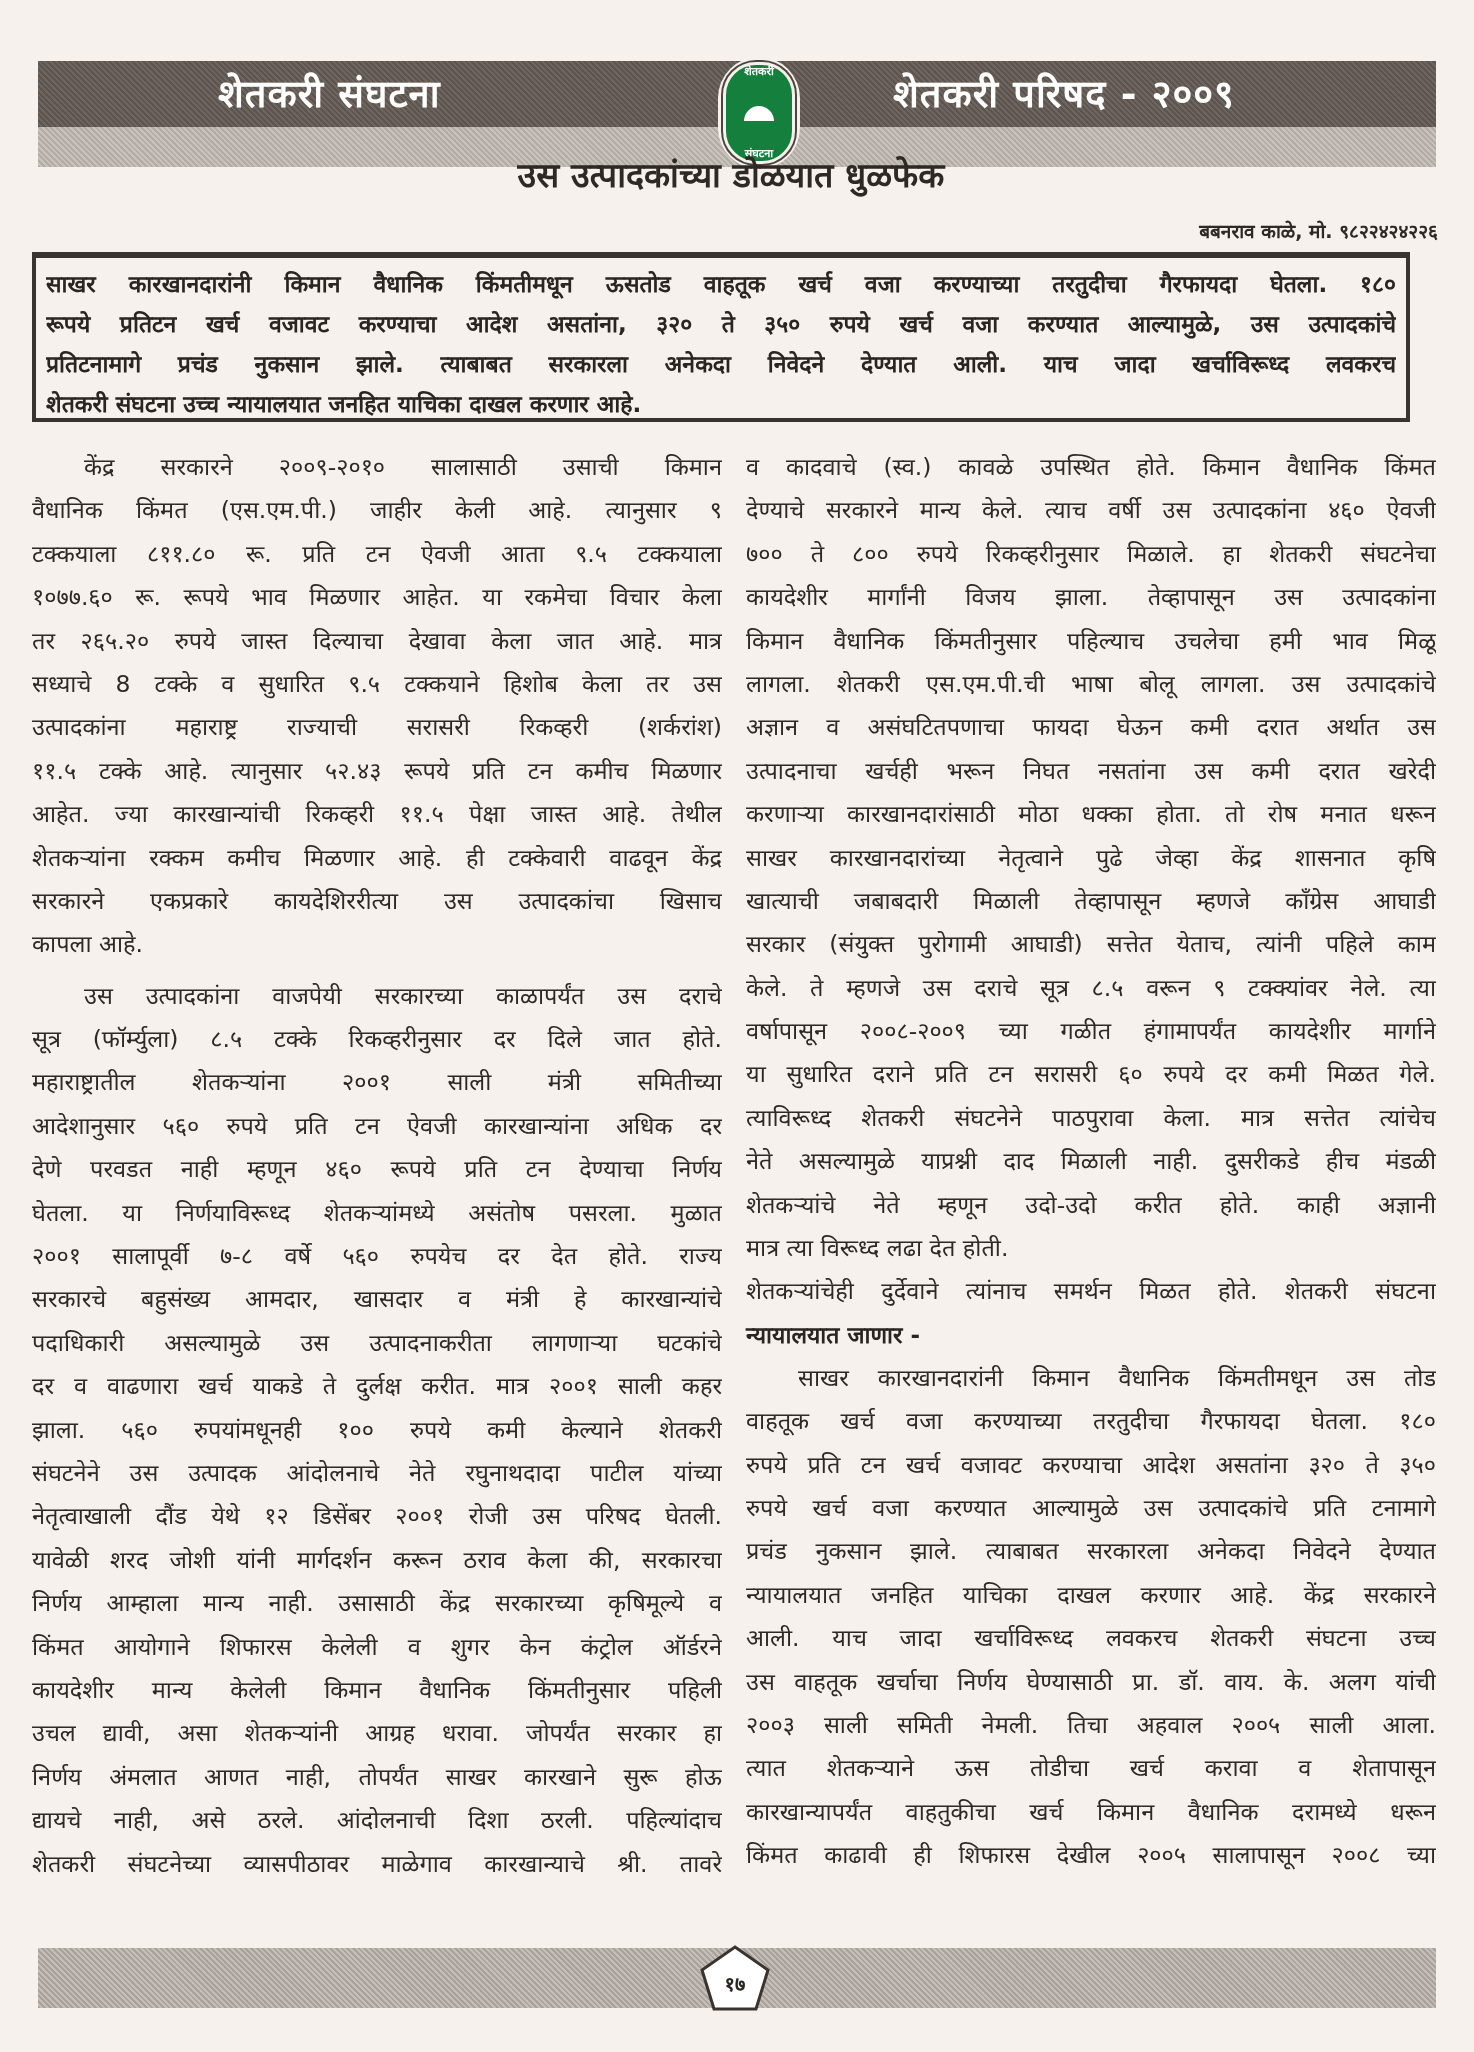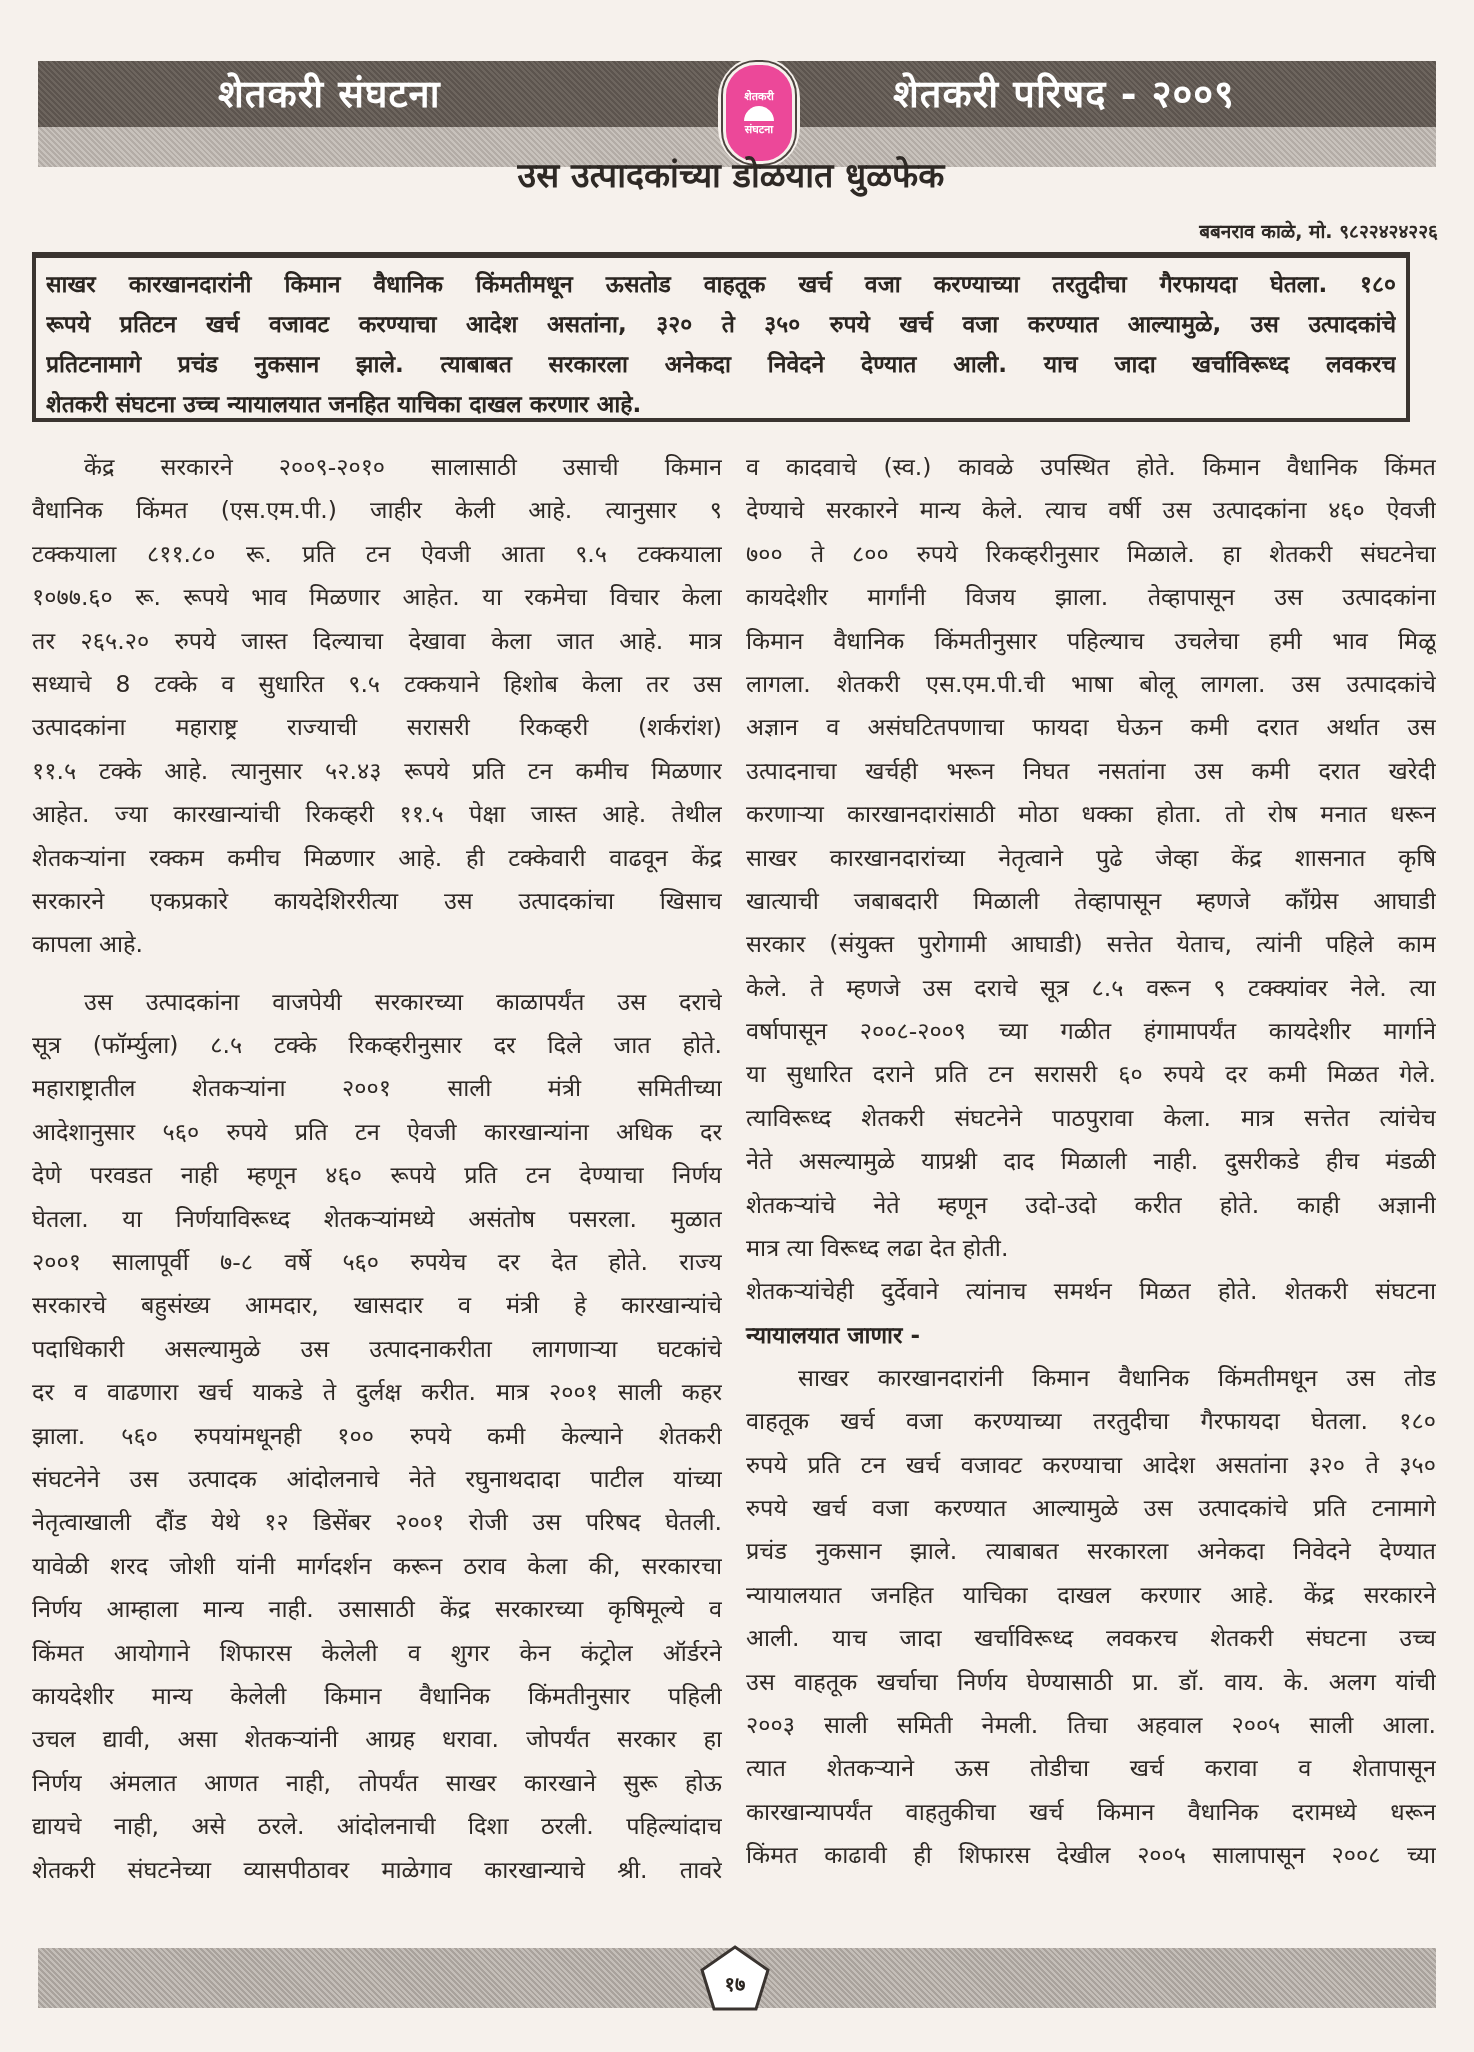--- a/index.html
+++ b/index.html
@@ -26,23 +26,23 @@
     font-family:"DejaVu Sans", sans-serif;
   }
   .header-left-title { left:180px; }
   .header-right-title { left:855px; }
   .logo {
     position:absolute; left:680px; top:-4px; width:82px; height:112px;
     background:#f6f1ec; border-radius:41px;
     display:flex; align-items:center; justify-content:center;
   }
   .logo-inner {
-    width:66px; height:96px; border-radius:33px; background:#ec4899;
+    width:66px; height:96px; border-radius:33px; background:#15803d;
     border:3px solid #f6f1ec; box-shadow:0 0 0 2px #4d4540;
-    display:flex; flex-direction:column; align-items:center; justify-content:center;
+    display:flex; flex-direction:column; align-items:center; justify-content:space-between;
     color:#fff; font-size:11px; font-weight:bold; text-align:center; line-height:14px;
   }
   .logo-sun { width:30px; height:15px; border-radius:15px 15px 0 0; background:#fff; margin:2px 0; }
   .article-title {
     position:absolute; left:0; width:1462px; top:150px; text-align:center;
     font-size:34px; font-weight:bold; color:#2e2925; line-height:50px;
   }
   .author-line {
     position:absolute; right:36px; top:218px; font-size:19px; font-weight:bold; color:#2e2925;
   }
@@ -62,21 +62,21 @@
   }
   .col.left { left:32px; }
   .col.right { left:746px; }
   .line {
     display:block; font-size:23.5px; line-height:43.4px; height:43.4px;
     text-align:justify; text-align-last:justify; white-space:nowrap; overflow:hidden;
     color:#2e2925;
   }
   .line.indent { padding-left:52px; }
   .line.last { text-align-last:left; }
-  .line.gap { margin-top:14px; }
+  .line.gap { margin-top:8px; }
   .subheading {
     display:block; font-size:23px; font-weight:bold; line-height:43px; height:43px;
     color:#2a2520;
   }
   .footer-band {
     position:absolute; left:38px; top:1948px; width:1398px; height:60px;
     background:repeating-linear-gradient(45deg,#a9a29c 0 2px,#c4beb8 2px 4px);
   }
   .page-badge {
     position:absolute; left:699px; top:1944px; width:72px; height:68px;

